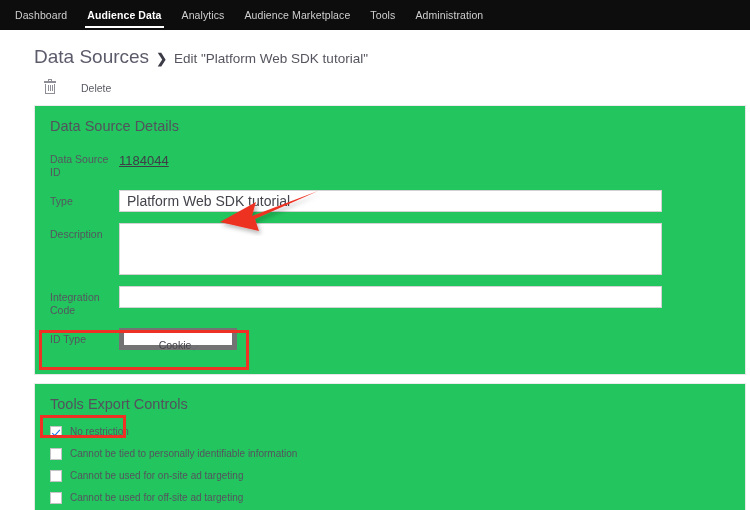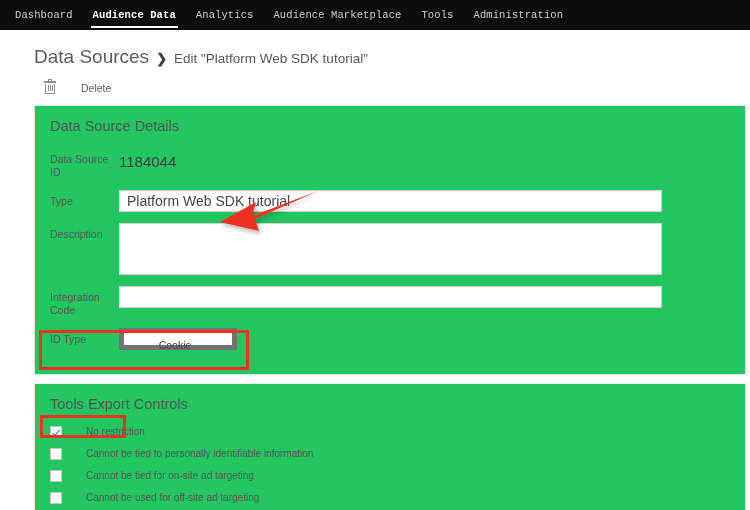--- a/index.html
+++ b/index.html
@@ -28,21 +28,20 @@
   .nav-item {
     display: flex;
     align-items: center;
     padding: 0 10px;
     font-size: 10.5px;
     color: #cfcfcf;
     letter-spacing: 0.1px;
     position: relative;
     white-space: nowrap;
     cursor: pointer;
-    font-family: Liberation Mono, monospace;
   }
   .nav-item.active {
     color: #ffffff;
     font-weight: bold;
   }
   .nav-item.active::after {
     content: "";
     position: absolute;
     left: 8px;
     right: 8px;
@@ -163,23 +162,24 @@
   }
   .form-label {
     width: 69px;
     flex: 0 0 69px;
     font-size: 10.5px;
     color: #56565f;
     padding-top: 5px;
     line-height: 13px;
   }
   .readonly-value {
-    font-size: 15px;
+    font-size: 13px;
     color: #3e3e47;
     padding-top: 5px;
+    text-decoration: underline;
   }
   .text-input {
     width: 543px;
     height: 22px;
     background: #ffffff;
     border: 1px solid #d2d2d3;
     box-sizing: border-box;
     font-size: 14px;
     color: #44444c;
     padding: 0 7px;
@@ -230,21 +230,21 @@
     width: 5px; height: 5px;
     border-right: 1.4px solid #6d6d76;
     border-bottom: 1.4px solid #6d6d76;
     transform: rotate(45deg);
   }
 
   
   .cb-row {
     display: flex;
     align-items: center;
-    gap: 24px;
+    gap: 8px;
     padding-left: 15px;
     margin-bottom: 10px;
   }
   .cb {
     width: 12px;
     height: 12px;
     border: 1px solid #c4c4c6;
     background: #ffffff;
     box-sizing: border-box;
     position: relative;
@@ -375,21 +375,21 @@
       <span class="cb-label">No restriction</span>
     </div>
 
     <div class="cb-row">
       <span class="cb"></span>
       <span class="cb-label">Cannot be tied to personally identifiable information</span>
     </div>
 
     <div class="cb-row">
       <span class="cb"></span>
-      <span class="cb-label">Cannot be tied for on-site ad targeting</span>
+      <span class="cb-label">Cannot be used for on-site ad targeting</span>
     </div>
 
     <div class="cb-row">
       <span class="cb"></span>
       <span class="cb-label">Cannot be used for off-site ad targeting</span>
     </div>
 
   </div>
 
   <div class="annot-box" id="annot-idtype"></div>

